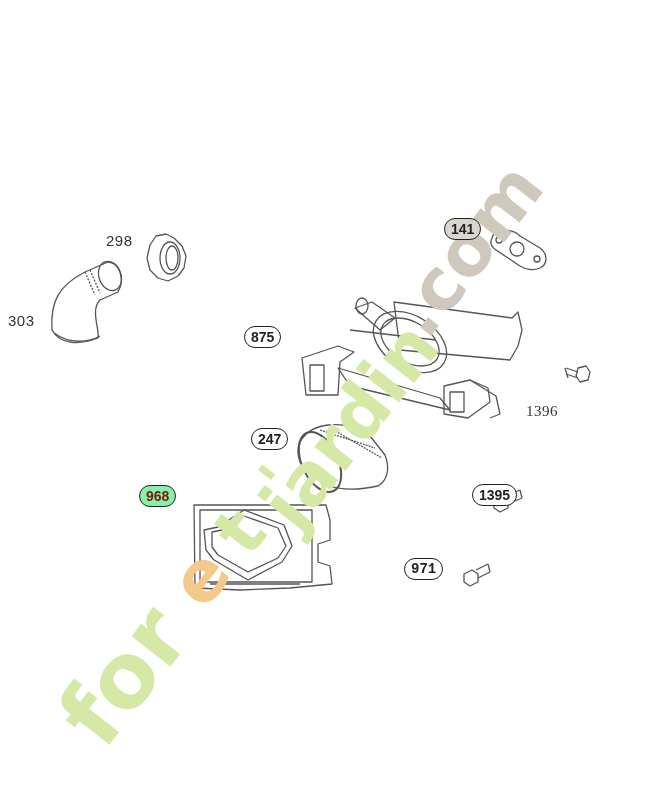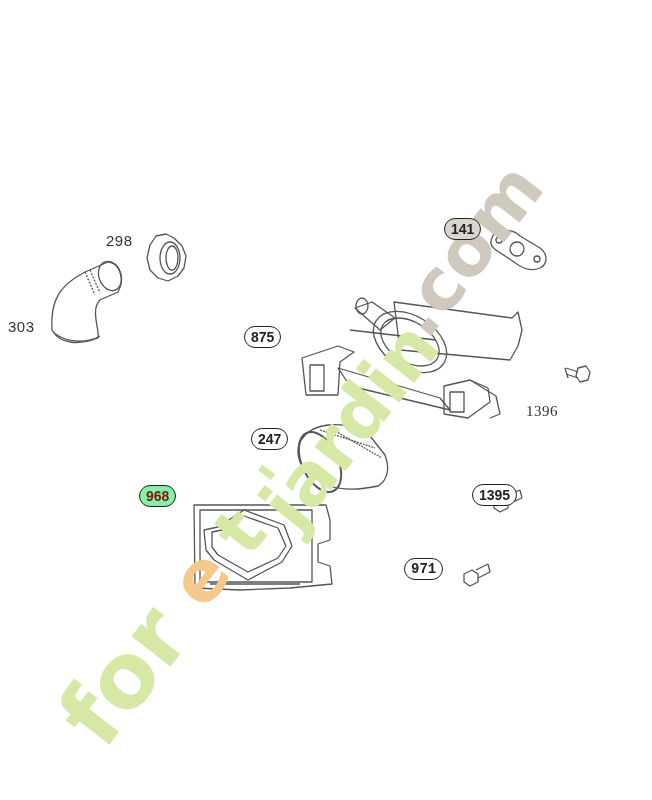--- a/index.html
+++ b/index.html
@@ -98,21 +98,21 @@
   <div>
     <div class="wm" style="left:120px; top:660px; font-size:90px; color:#d5e8a6; transform: rotate(-52deg);">for</div>
     <div class="wm" style="left:218px; top:540px; font-size:70px; color:#f5c98c; transform: rotate(-52deg);">e</div>
     <div class="wm" style="left:262px; top:488px; font-size:70px; color:#d5e8a6; transform: rotate(-52deg);">t</div>
     <div class="wm" style="left:300px; top:440px; font-size:60px; color:#d5e8a6; transform: rotate(-52deg);">'</div>
     <div class="wm" style="left:310px; top:460px; font-size:72px; color:#d5e8a6; transform: rotate(-52deg);">jardin</div>
     <div class="wm" style="left:440px; top:268px; font-size:72px; color:#cfc8bd; transform: rotate(-52deg);">.com</div>
   </div>
 
   <div class="label plain" style="left:106px; top:212px;">298</div>
-  <div class="label plain" style="left:8px; top:298px;text-align:center;">303</div>
+  <div class="label plain" style="left:8px; top:292px;text-align:center;">303</div>
   <div class="label pill grey" style="left:444px; top:218px;">141</div>
   <div class="label pill" style="left:244px; top:326px;">875</div>
   <div class="label plain" style="left:526px; top:382px;font-family:Liberation Serif, serif;">1396</div>
   <div class="label pill" style="left:251px; top:428px;">247</div>
   <div class="label pill highlight" style="left:139px; top:485px;">968</div>
   <div class="label pill" style="left:434px; top:484px;margin-left:38px;">1395</div>
   <div class="label pill" style="left:404px; top:558px;font-family:Liberation Mono, monospace;">971</div>
 </div>
 
 </body></html>

